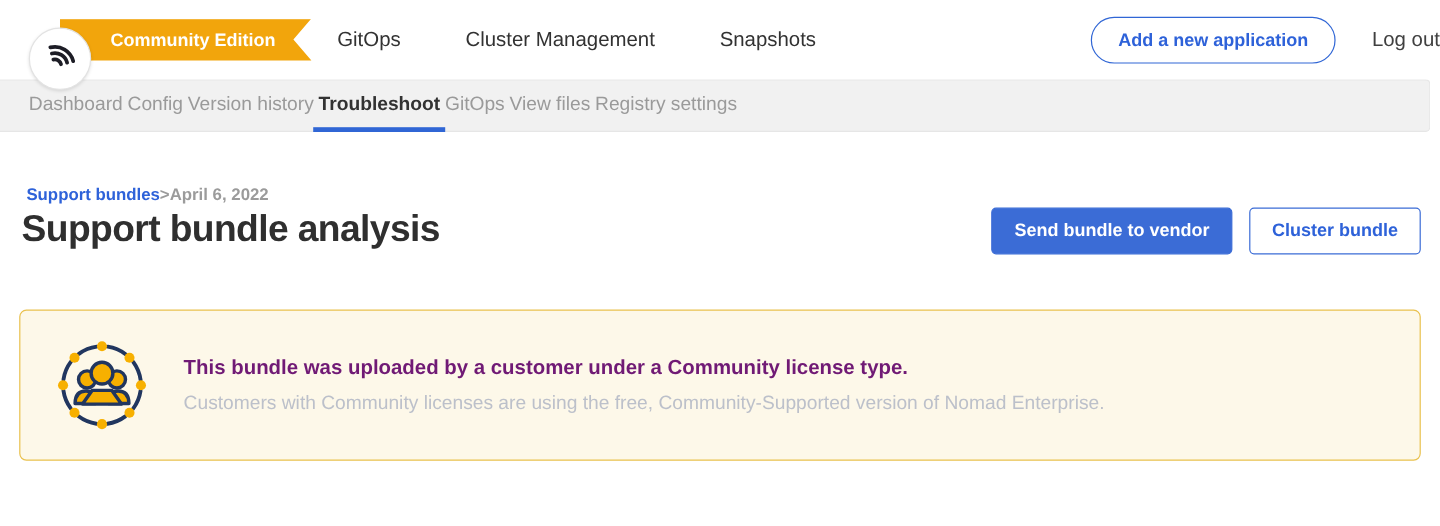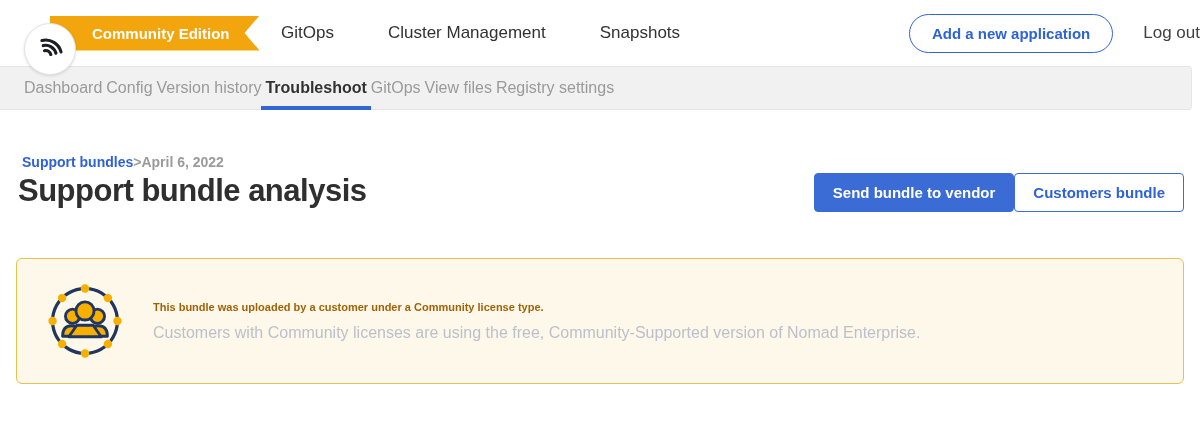--- a/index.html
+++ b/index.html
@@ -39,31 +39,31 @@
   .main { padding:0 16px; }
   .breadcrumb { margin:44px 0 0 6px; font-size:14px; font-weight:700; display:flex; align-items:center; }
   .breadcrumb .link { color:#2e62d9; cursor:pointer; }
   .breadcrumb .sep, .breadcrumb .current { color:#9b9b9b; }
 
   .title-row { display:flex; justify-content:space-between; align-items:center; margin-top:0; }
   .title-block { padding-left:2px; }
   .page-title { font-size:31px; font-weight:800; color:#2f2f2f; letter-spacing:-0.5px; }
   .collected { margin-top:6px; font-size:14px; color:#b2b2b2; }
   .collected b { color:#a9a9a9; }
-  .btn-row { display:flex; padding-top:3px; }
+  .btn-row { display:flex; gap:14px; padding-top:3px; }
   .btn { font-family:"Liberation Sans",sans-serif; font-size:15px; font-weight:700; border-radius:4px;
     padding:10px 18px; cursor:pointer; }
   .btn-primary { background:#3b6cd6; color:#fff; border:1px solid #3b6cd6; }
   .btn-secondary { background:#fff; color:#2e62d9; border:1px solid #3b6cd6; }
 
   
   .alert { margin-top:46px; background:#fdf8e9; border:1.5px solid #e9c14e; border-radius:6px;
     display:flex; align-items:center; gap:26px; padding:18px 26px; min-height:126px; }
   .alert-icon { flex:0 0 auto; width:84px; height:84px; }
-  .alert-text .heading { font-size:11px; font-weight:700; color:#a16207; }
+  .alert-text .heading { font-size:17px; font-weight:700; color:#701a75; }
   .alert-text .body { margin-top:11px; font-size:16px; color:#bcc0ca; }
 </style>
 </head>
 <body>
 
 <div class="header">
   <div class="brand">
     <div class="logo-circle">
       <span>
         <svg width="30" height="30" viewBox="0 0 24 24">
@@ -107,21 +107,21 @@
     <span class="sep">&gt;</span>
     <span class="current">April 6, 2022</span>
   </div>
 
   <div class="title-row">
     <div class="title-block">
       <div class="page-title">Support bundle analysis</div>
     </div>
     <div class="btn-row">
       <button class="btn btn-primary">Send bundle to vendor</button>
-      <button class="btn btn-secondary">Customers bundle</button>
+      <button class="btn btn-secondary">Cluster bundle</button>
     </div>
   </div>
 
   <div class="alert">
     <div class="alert-icon">
       <svg width="84" height="84" viewBox="0 0 88 88">
 
         <circle cx="44" cy="44" r="34" fill="none" stroke="#21365f" stroke-width="3.4" stroke-dasharray="17 9.7" stroke-dashoffset="21.85" stroke-linecap="round"></circle>
 
         <g fill="#f7b000">

